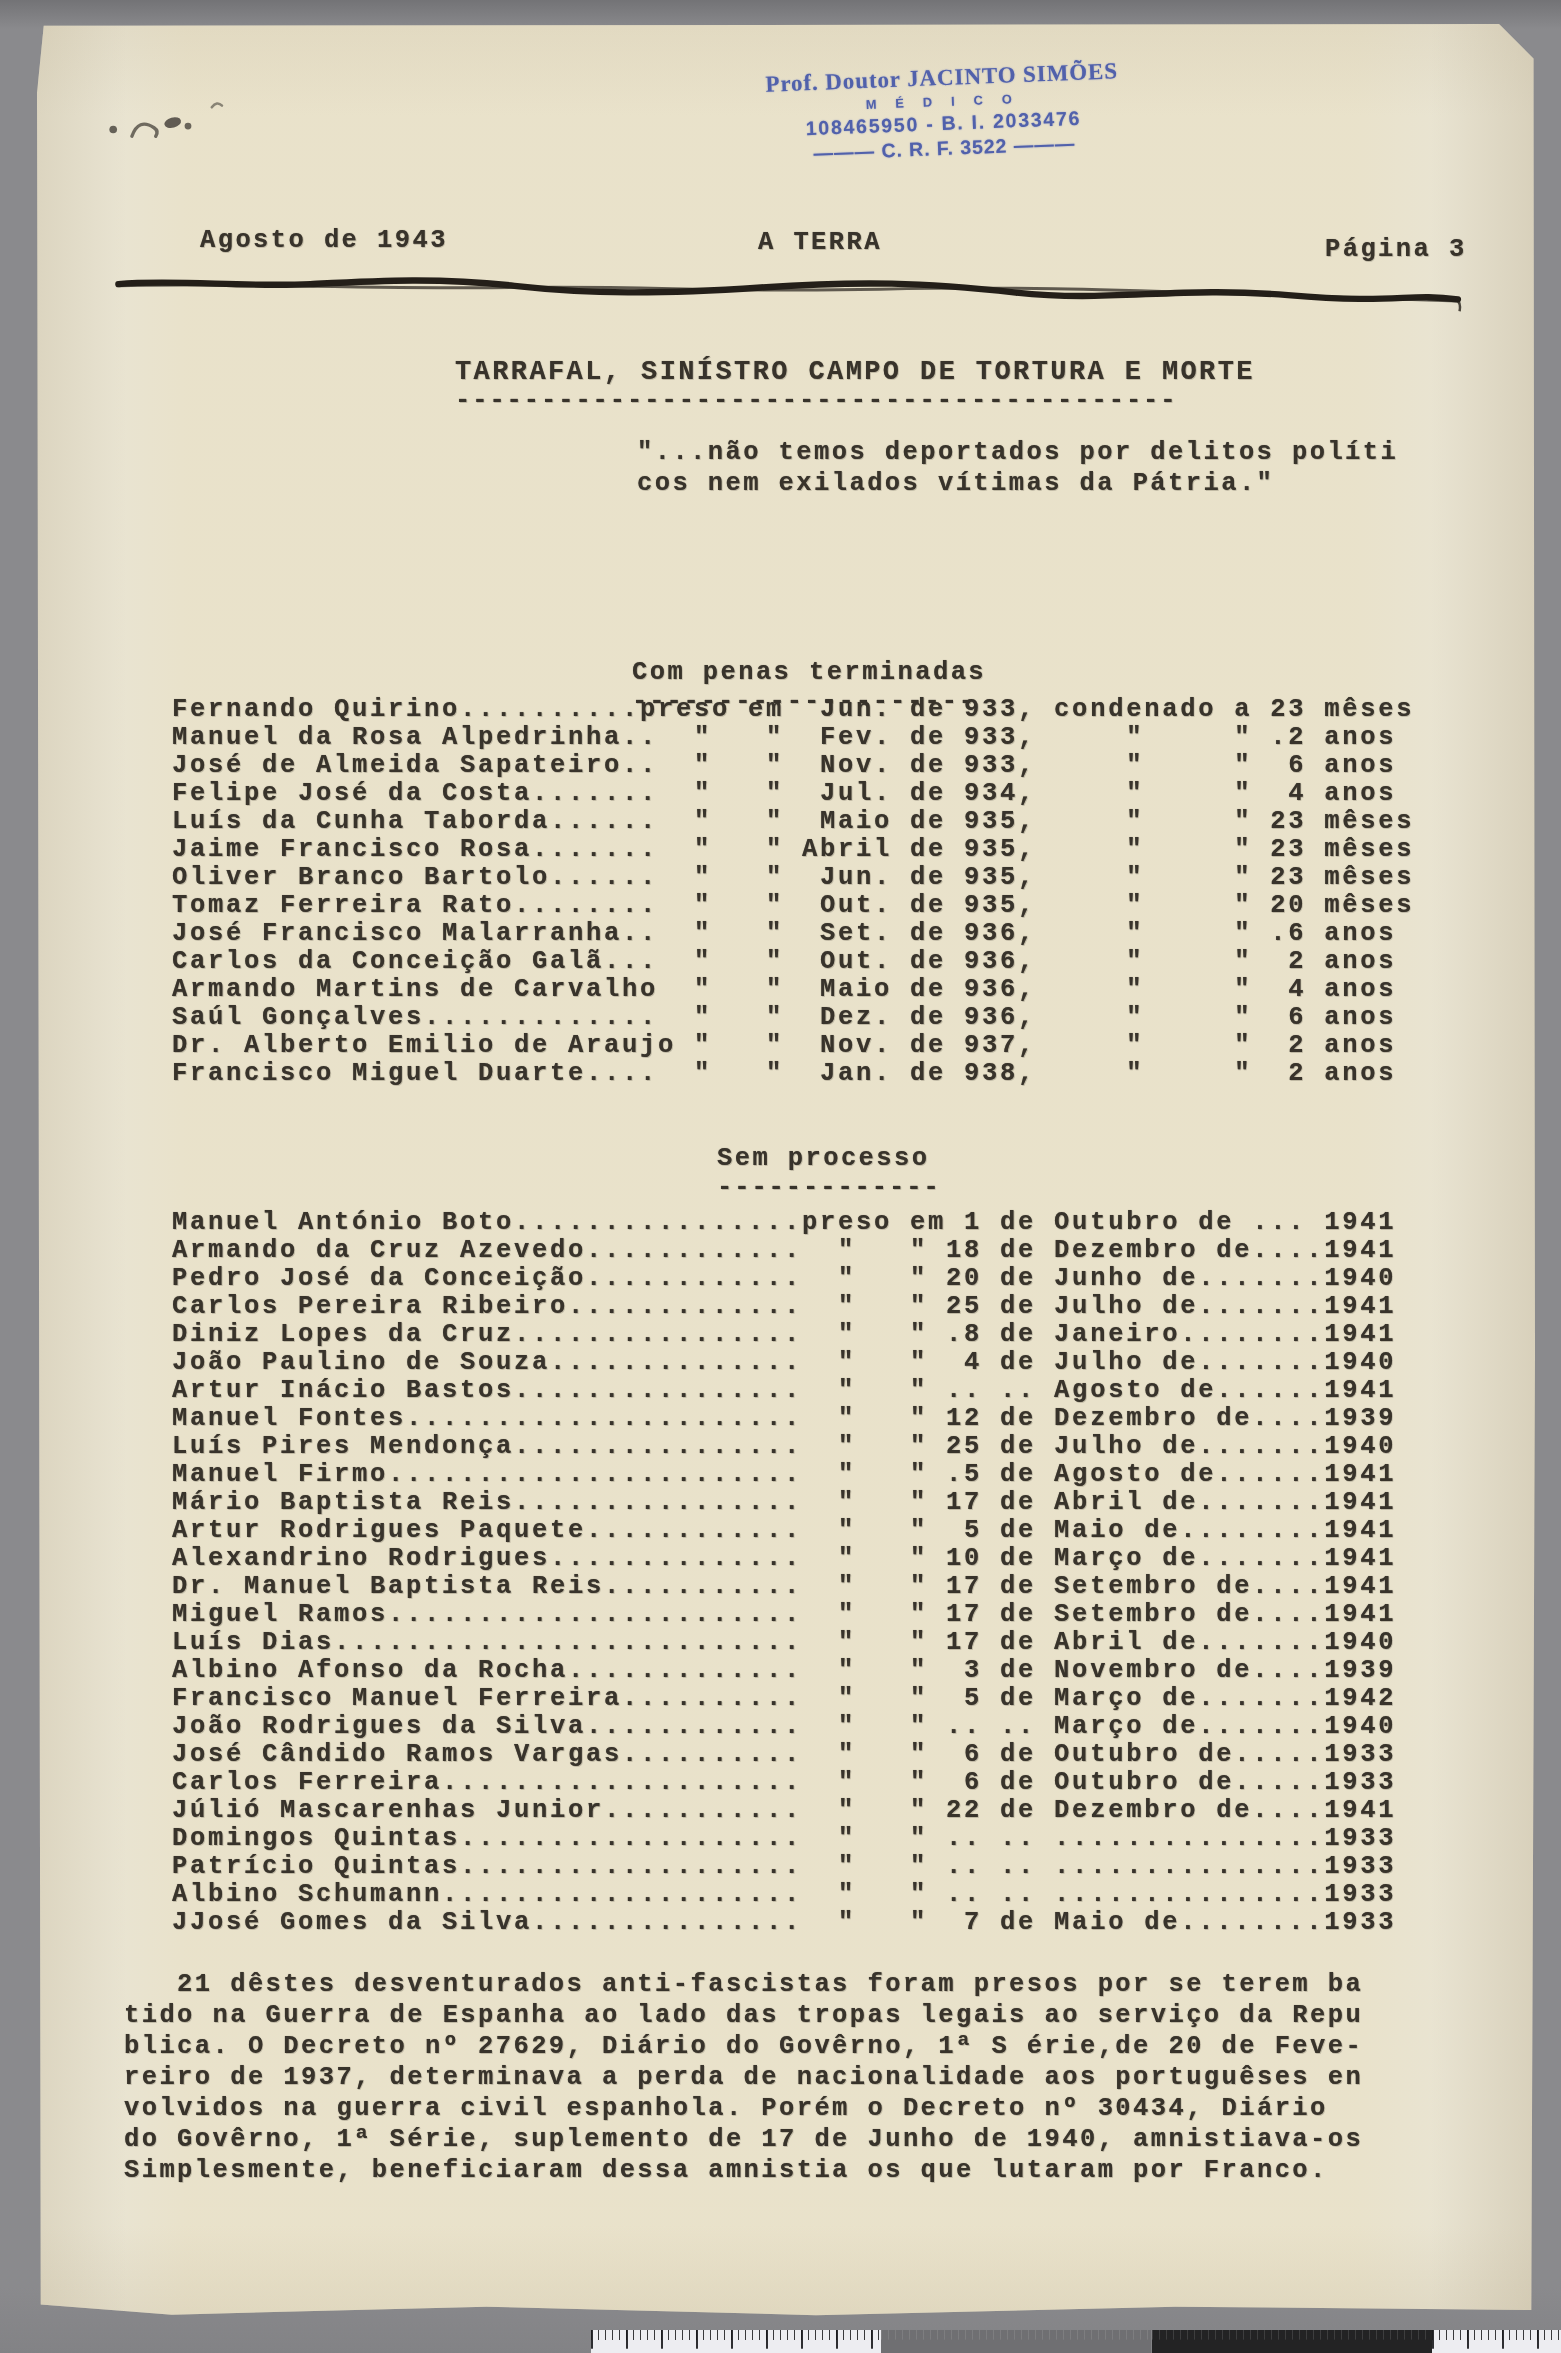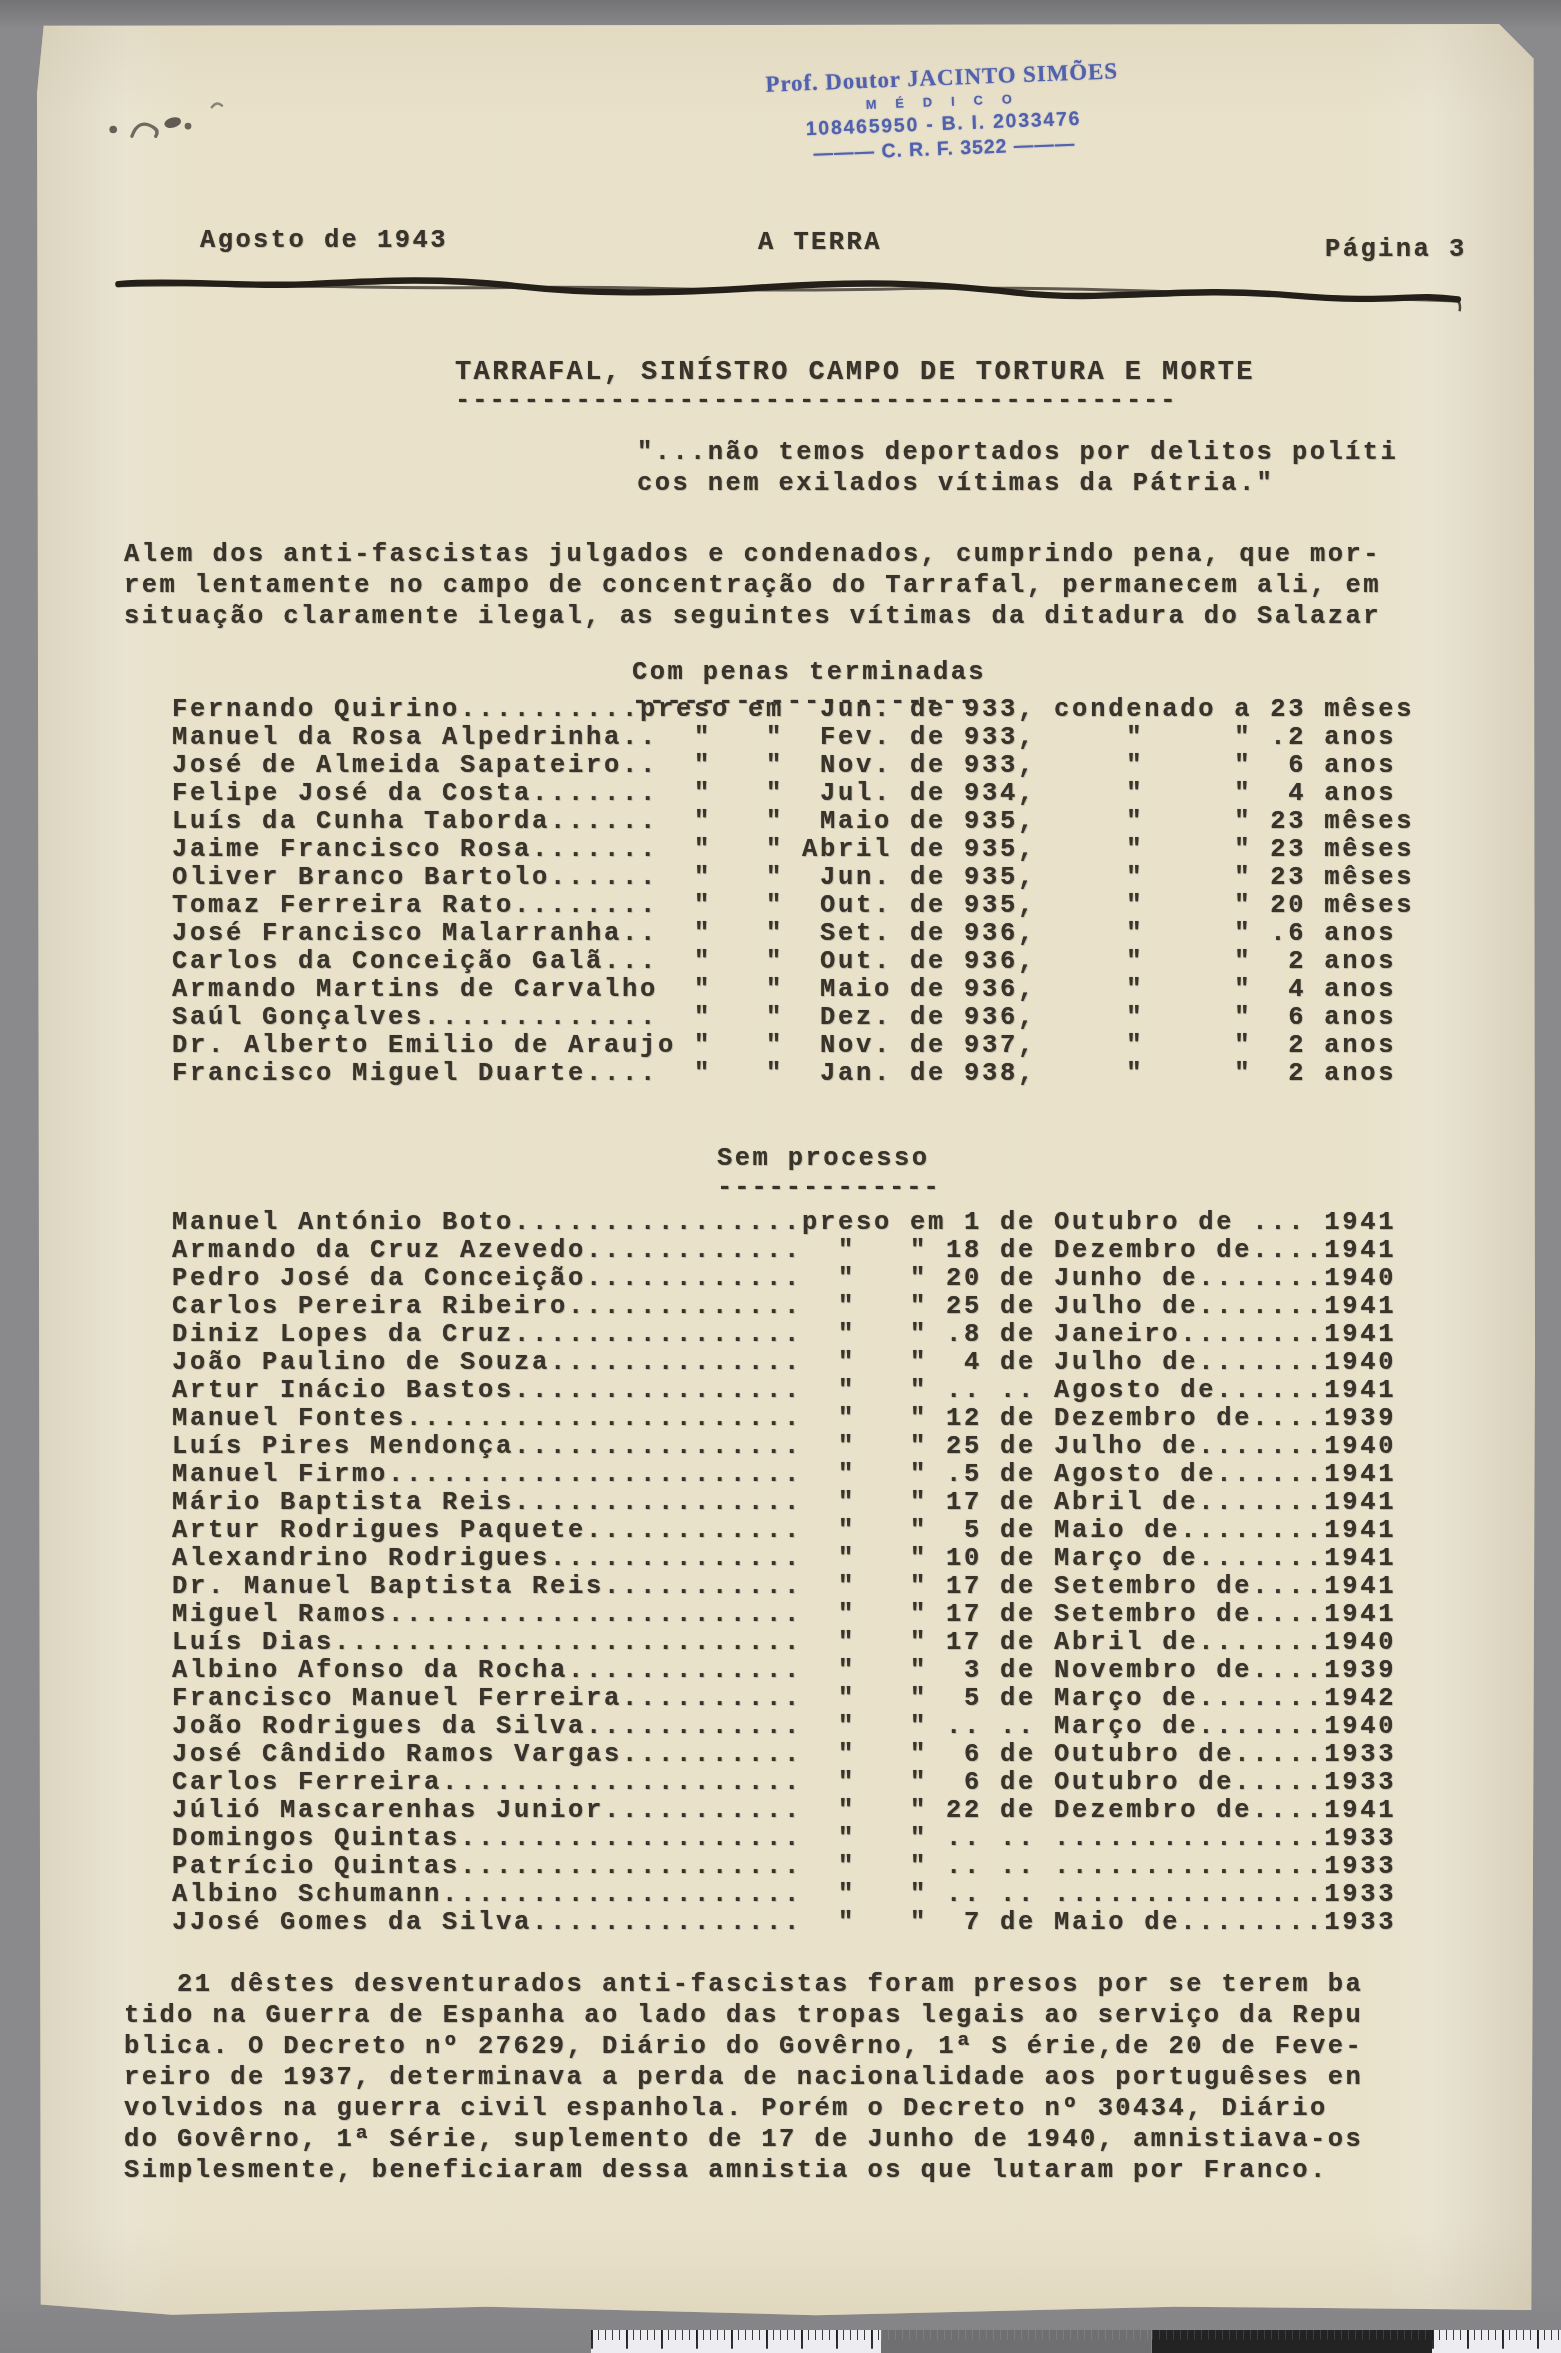--- a/index.html
+++ b/index.html
@@ -71,21 +71,20 @@
     <path d="M4,14 C70,8 150,18 230,14 S380,6 470,16 S640,26 760,18 S950,12 1060,24 S1250,16 1380,27 S1520,24 1580,32" stroke="#241f19" stroke-width="7.5" fill="none" stroke-linecap="round"></path>
     <path d="M4,16 C120,12 300,20 470,18 S700,24 900,20 S1200,22 1400,28 L1580,34" stroke="#241f19" stroke-width="3.5" fill="none" opacity=".7"></path>
     <path d="M1578,32 q6,4 4,14" stroke="#241f19" stroke-width="3" fill="none" opacity=".8"></path>
   </svg>
 
   <div class="abs tw t-title" style="left:418px;top:333px;">TARRAFAL, SINÍSTRO CAMPO DE TORTURA E MORTE</div>
   <div class="abs tw dashrow" style="left:418px;top:362px;">------------------------------------------</div>
 
   <div class="abs tw t-par" style="left:600px;top:413px;"><div class="line">"...não temos deportados por delitos políti</div><div class="line">cos nem exilados vítimas da Pátria."</div></div>
 
-  <div class="abs tw t-par" style="left:87px;top:515px;"><div class="line">Alem dos anti-fascistas julgados e condenados, cumprindo pena, que mor-</div><div class="line">rem lentamente no campo de concentração do Tarrafal, permanecem ali, em</div><div class="line">situação claramente ilegal, as seguintes vítimas da ditadura do Salazar</div></div>
 
   <div class="abs tw t-head" style="left:595px;top:634px;">Com penas terminadas</div>
   <div class="abs tw dashrow" style="left:595px;top:663px;">--------------------</div>
   <div class="abs tw t-table" style="left:87px;top:672px;"><div class="trow">Fernando Quirino..........preso em  Jun. de 933, condenado a 23 mêses</div><div class="trow">Manuel da Rosa Alpedrinha..  "   "  Fev. de 933,     "     " .2 anos</div><div class="trow">José de Almeida Sapateiro..  "   "  Nov. de 933,     "     "  6 anos</div><div class="trow">Felipe José da Costa.......  "   "  Jul. de 934,     "     "  4 anos</div><div class="trow">Luís da Cunha Taborda......  "   "  Maio de 935,     "     " 23 mêses</div><div class="trow">Jaime Francisco Rosa.......  "   " Abril de 935,     "     " 23 mêses</div><div class="trow">Oliver Branco Bartolo......  "   "  Jun. de 935,     "     " 23 mêses</div><div class="trow">Tomaz Ferreira Rato........  "   "  Out. de 935,     "     " 20 mêses</div><div class="trow">José Francisco Malarranha..  "   "  Set. de 936,     "     " .6 anos</div><div class="trow">Carlos da Conceição Galã...  "   "  Out. de 936,     "     "  2 anos</div><div class="trow">Armando Martins de Carvalho  "   "  Maio de 936,     "     "  4 anos</div><div class="trow">Saúl Gonçalves.............  "   "  Dez. de 936,     "     "  6 anos</div><div class="trow">Dr. Alberto Emilio de Araujo "   "  Nov. de 937,     "     "  2 anos</div><div class="trow">Francisco Miguel Duarte....  "   "  Jan. de 938,     "     "  2 anos</div></div>
 
   <div class="abs tw t-head" style="left:680px;top:1120px;">Sem processo</div>
   <div class="abs tw dashrow" style="left:680px;top:1149px;">-------------</div>
   <div class="abs tw t-table" style="left:87px;top:1185px;"><div class="trow">Manuel António Boto................preso em 1 de Outubro de ... 1941</div><div class="trow">Armando da Cruz Azevedo............  "   " 18 de Dezembro de....1941</div><div class="trow">Pedro José da Conceição............  "   " 20 de Junho de.......1940</div><div class="trow">Carlos Pereira Ribeiro.............  "   " 25 de Julho de.......1941</div><div class="trow">Diniz Lopes da Cruz................  "   " .8 de Janeiro........1941</div><div class="trow">João Paulino de Souza..............  "   "  4 de Julho de.......1940</div><div class="trow">Artur Inácio Bastos................  "   " .. .. Agosto de......1941</div><div class="trow">Manuel Fontes......................  "   " 12 de Dezembro de....1939</div><div class="trow">Luís Pires Mendonça................  "   " 25 de Julho de.......1940</div><div class="trow">Manuel Firmo.......................  "   " .5 de Agosto de......1941</div><div class="trow">Mário Baptista Reis................  "   " 17 de Abril de.......1941</div><div class="trow">Artur Rodrigues Paquete............  "   "  5 de Maio de........1941</div><div class="trow">Alexandrino Rodrigues..............  "   " 10 de Março de.......1941</div><div class="trow">Dr. Manuel Baptista Reis...........  "   " 17 de Setembro de....1941</div><div class="trow">Miguel Ramos.......................  "   " 17 de Setembro de....1941</div><div class="trow">Luís Dias..........................  "   " 17 de Abril de.......1940</div><div class="trow">Albino Afonso da Rocha.............  "   "  3 de Novembro de....1939</div><div class="trow">Francisco Manuel Ferreira..........  "   "  5 de Março de.......1942</div><div class="trow">João Rodrigues da Silva............  "   " .. .. Março de.......1940</div><div class="trow">José Cândido Ramos Vargas..........  "   "  6 de Outubro de.....1933</div><div class="trow">Carlos Ferreira....................  "   "  6 de Outubro de.....1933</div><div class="trow">Júlió Mascarenhas Junior...........  "   " 22 de Dezembro de....1941</div><div class="trow">Domingos Quintas...................  "   " .. .. ...............1933</div><div class="trow">Patrício Quintas...................  "   " .. .. ...............1933</div><div class="trow">Albino Schumann....................  "   " .. .. ...............1933</div><div class="trow">JJosé Gomes da Silva...............  "   "  7 de Maio de........1933</div></div>
 
   <div class="abs tw t-par" style="left:87px;top:1945px;line-height:31px;"><div class="line">   21 dêstes desventurados anti-fascistas foram presos por se terem ba</div><div class="line">tido na Guerra de Espanha ao lado das tropas legais ao serviço da Repu</div><div class="line">blica. O Decreto nº 27629, Diário do Govêrno, 1ª S érie,de 20 de Feve-</div><div class="line">reiro de 1937, determinava a perda de nacionalidade aos portuguêses en</div><div class="line">volvidos na guerra civil espanhola. Porém o Decreto nº 30434, Diário</div><div class="line">do Govêrno, 1ª Série, suplemento de 17 de Junho de 1940, amnistiava-os</div><div class="line">Simplesmente, beneficiaram dessa amnistia os que lutaram por Franco.</div></div>

